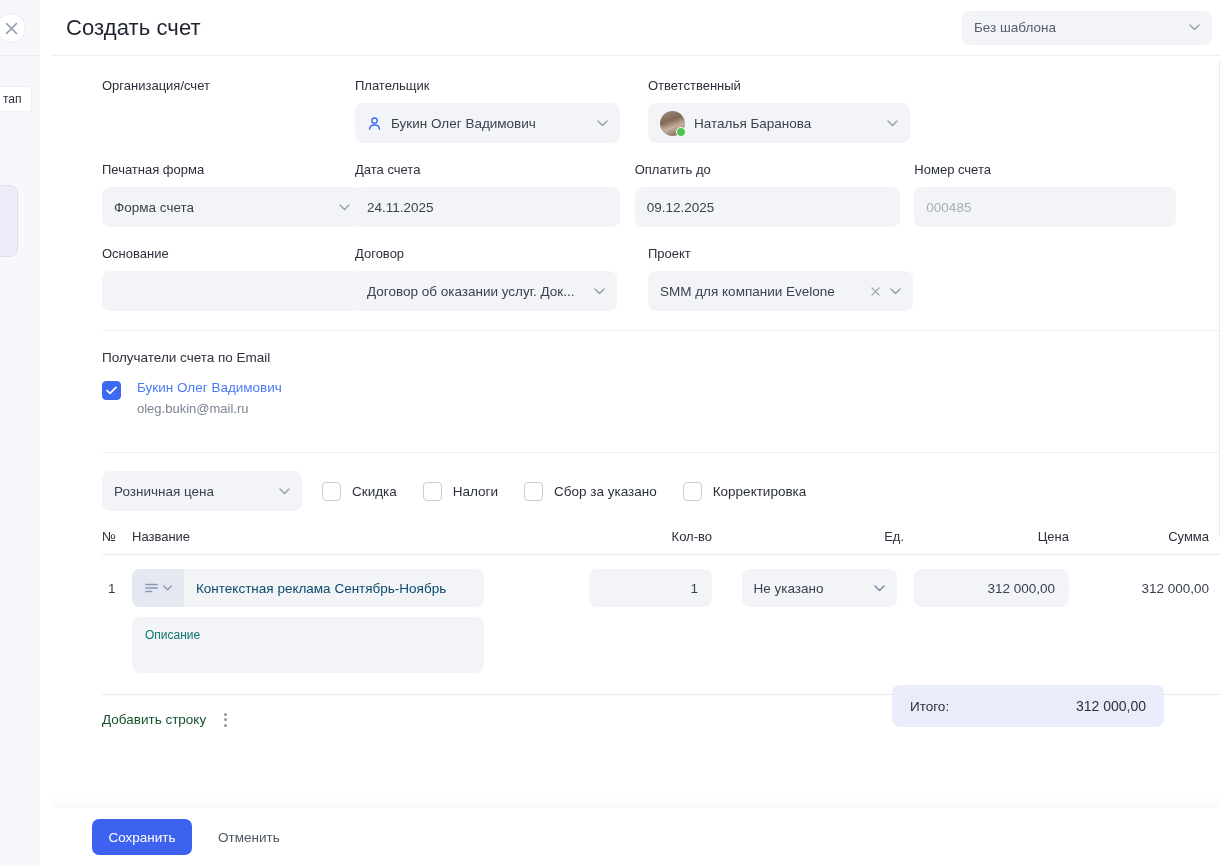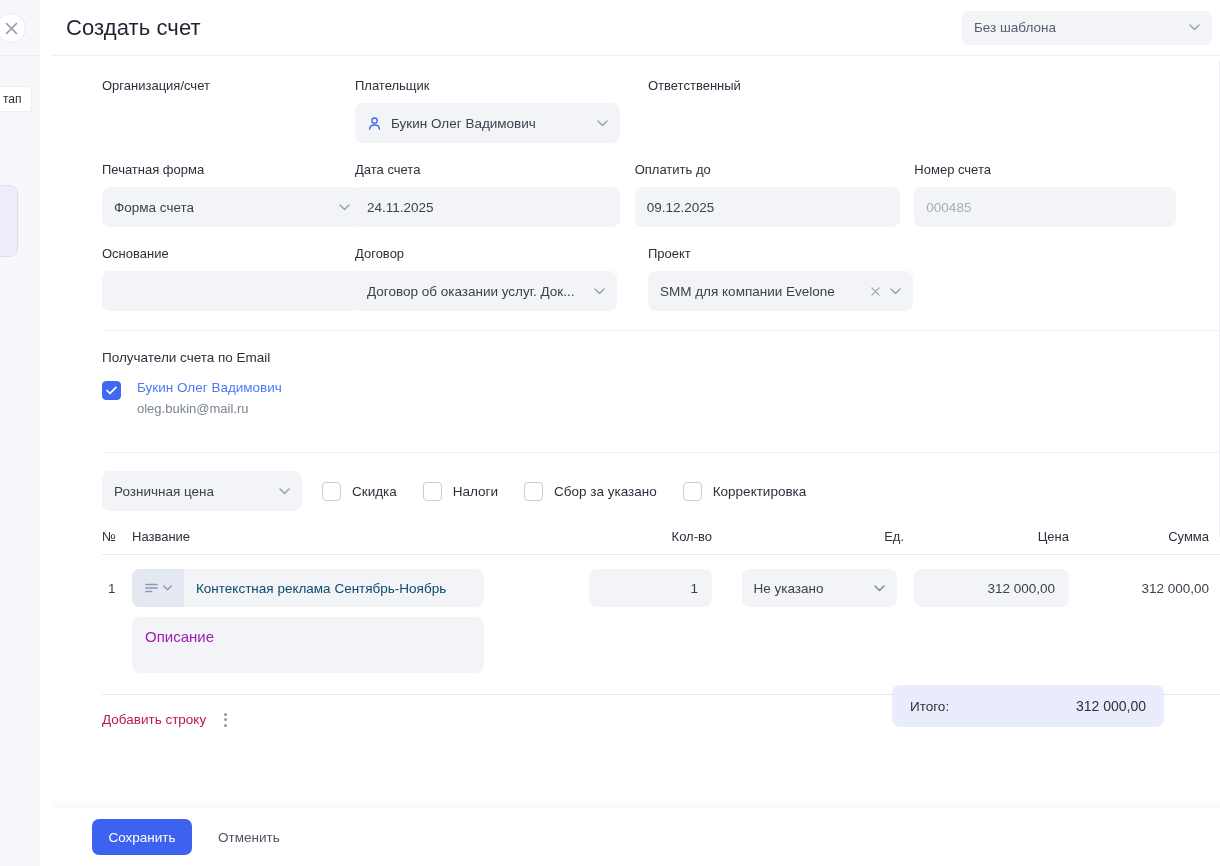--- a/index.html
+++ b/index.html
@@ -382,40 +382,40 @@
   .td-sum { width: 145px; text-align: right; font-size: 13.5px; color: #3b424f; padding-right: 5px; }
   .td-menu { width: 28px; display: flex; justify-content: center; cursor: pointer; }
 
   .desc-row { display: flex; padding-top: 10px; }
   .desc-spacer { width: 30px; }
   .desc-field {
     width: 352px; height: 56px;
     background: #f2f4f8;
     border-radius: 8px;
     padding: 11px 13px;
-    font-size: 15px;
-    color: #a21caf;
+    font-size: 12px;
+    color: #0f766e;
     cursor: text;
   }
 
   .divider3 {
     height: 1px;
     background: #e8eaef;
     margin: 21px 0 0 40px;
     width: 1140px;
   }
 
   .addrow-line {
     display: flex;
     align-items: center;
     margin: 17px 0 0 40px;
   }
   .addrow-link {
     font-size: 13.5px;
-    color: #be185d;
+    color: #14532d;
     cursor: pointer;
   }
   .addrow-menu { margin-left: 18px; cursor: pointer; display: flex; }
 
   .total-wrap {
     display: flex;
     justify-content: flex-end;
     margin-right: 30px;
     margin-top: -42px;
   }
@@ -531,20 +531,29 @@
             <span class="chev">
               <svg width="11" height="7" viewBox="0 0 11 7" fill="none">
                   <path d="M1 1L5.5 5.5L10 1" stroke="#9aa3b2" stroke-width="1.5" stroke-linecap="round" stroke-linejoin="round"></path>
                 </svg>
             </span>
           </div>
         </div>
 
         <div class="field f-col3">
           <div class="field-label">Ответственный</div>
+          <div class="input-box w-resp">
+            <span class="avatar"></span>
+            <span class="val">Наталья Баранова</span>
+            <span class="chev">
+              <svg width="11" height="7" viewBox="0 0 11 7" fill="none">
+                  <path d="M1 1L5.5 5.5L10 1" stroke="#9aa3b2" stroke-width="1.5" stroke-linecap="round" stroke-linejoin="round"></path>
+                </svg>
+            </span>
+          </div>
         </div>
       </div>
 
       <div class="field-row">
         <div class="field f-col1">
           <div class="field-label">Печатная форма</div>
           <div class="input-box w-org">
             <span class="val">Форма счета</span>
             <span class="chev">
               <svg width="11" height="7" viewBox="0 0 11 7" fill="none">

